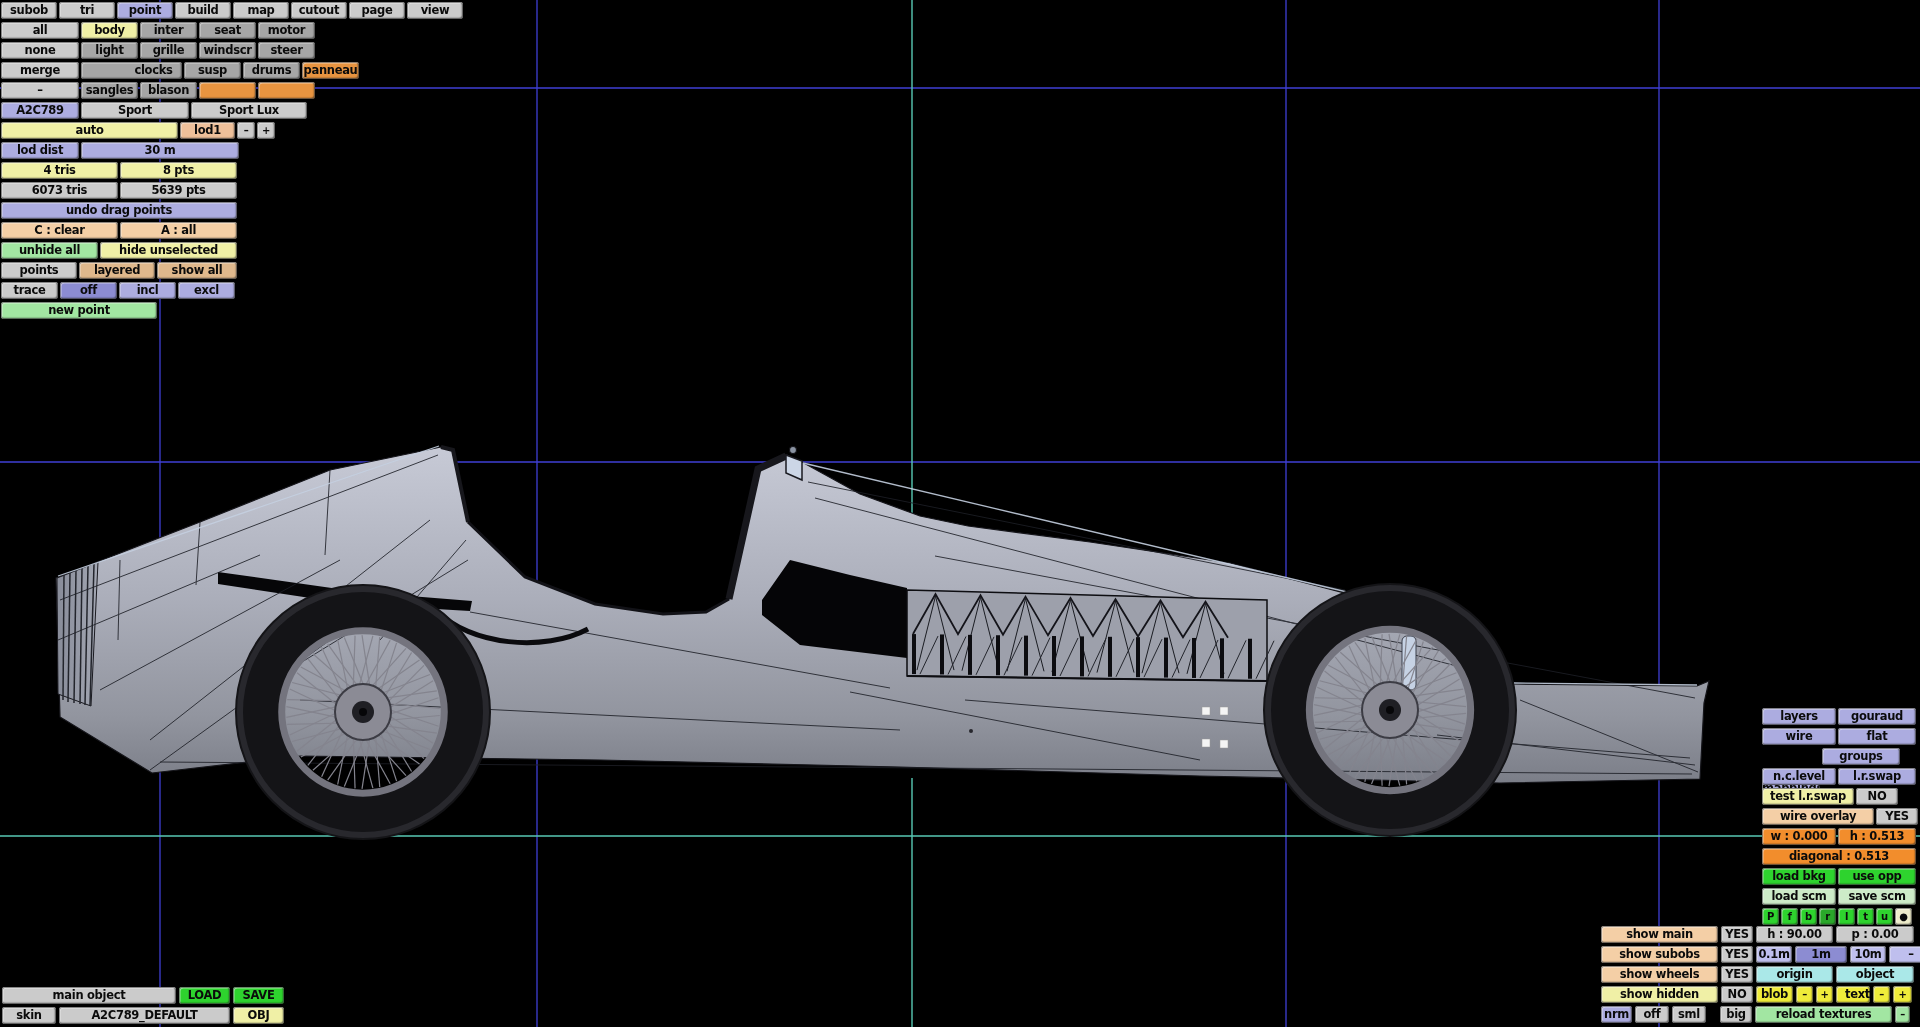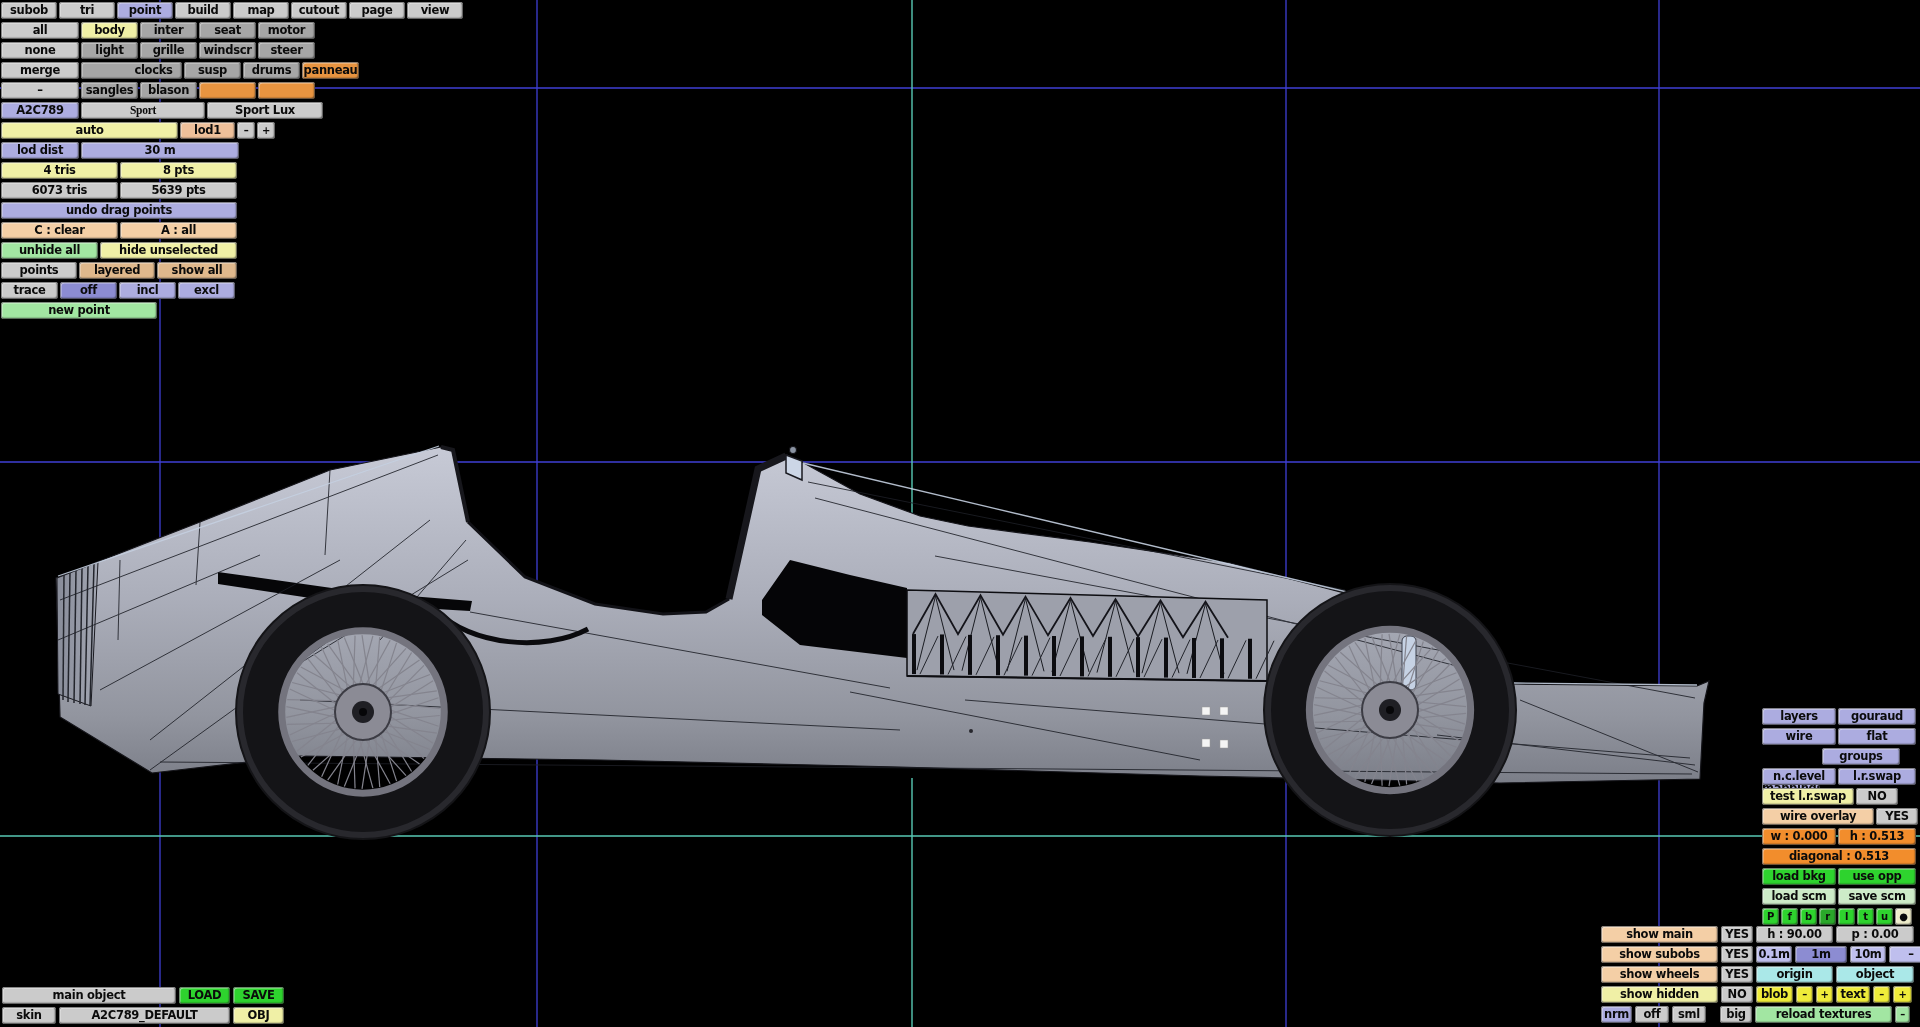--- a/index.html
+++ b/index.html
@@ -335,21 +335,21 @@
         </div>
         <div class="prow" style="top: 80px; gap: 2px;">
           <div class="cell c-gray" style="width: 78px;">–</div>
           <div class="cell c-gray2" style="width: 57px;">sangles</div>
           <div class="cell c-gray2" style="width: 57px;">blason</div>
           <div class="cell c-orange" style="width: 57px;"></div>
           <div class="cell c-orange" style="width: 57px;"></div>
         </div>
         <div class="prow" style="top: 100px; gap: 2px;">
           <div class="cell c-peri" style="width: 78px;">A2C789</div>
-          <div class="cell c-gray" style="width: 124px; font-family: Liberation Serif, serif;">Sport</div>
+          <div class="cell c-gray" style="width: 108px;">Sport</div>
           <div class="cell c-gray" style="width: 116px;">Sport Lux</div>
         </div>
         <div class="prow" style="top: 120px; gap: 2px;">
           <div class="cell c-yellow" style="width: 177px;">auto</div>
           <div class="cell c-tan2" style="width: 55px;">lod1</div>
           <div class="cell c-gray tiny" style="width: 18px;">–</div>
           <div class="cell c-gray tiny" style="width: 18px;">+</div>
         </div>
         <div class="prow" style="top: 140px; gap: 2px;">
           <div class="cell c-peri" style="width: 78px;">lod dist</div>
@@ -460,21 +460,21 @@
           <div class="cell c-gray" style="width: 32px;">YES</div>
           <div class="cell c-cyan" style="width: 77px;">origin</div>
           <div class="cell c-cyan" style="width: 78px;">object</div>
         </div>
         <div class="prow" style="top: 60px; gap: 3px;">
           <div class="cell c-yellow" style="width: 117px;">show hidden</div>
           <div class="cell c-gray" style="width: 32px;">NO</div>
           <div class="cell c-yelb" style="width: 37px;">blob</div>
           <div class="cell c-yelb tiny" style="width: 17px;">–</div>
           <div class="cell c-yelb tiny" style="width: 17px;">+</div>
-          <div class="cell c-yelb" style="width: 34px;">text</div>
+          <div class="cell c-yelb" style="width: 34px; text-align: right;">text</div>
           <div class="cell c-yelb tiny" style="width: 17px;">–</div>
           <div class="cell c-yelb tiny" style="width: 19px;">+</div>
         </div>
         <div class="prow" style="top: 80px; gap: 3px;">
           <div class="cell c-peri" style="width: 31px;">nrm</div>
           <div class="cell c-gray" style="width: 34px;">off</div>
           <div class="cell c-gray" style="width: 34px;">sml</div>
           <div class="cell c-gray" style="width: 32px; margin-left: 11px;">big</div>
           <div class="cell c-grnl" style="width: 137px;">reload textures</div>
           <div class="cell c-grnl tiny" style="width: 15px;">–</div>

